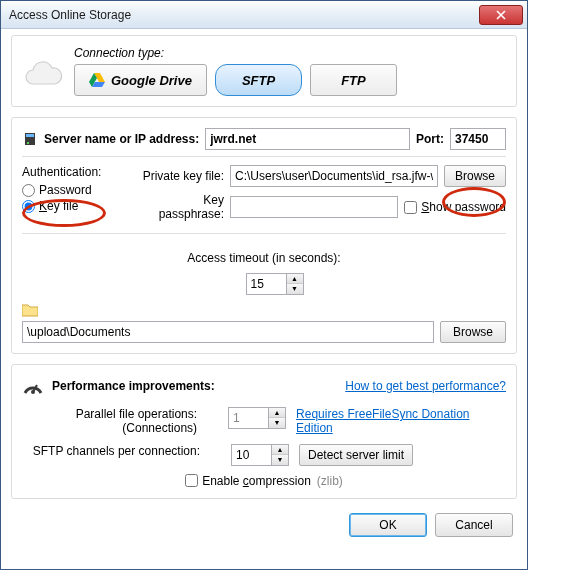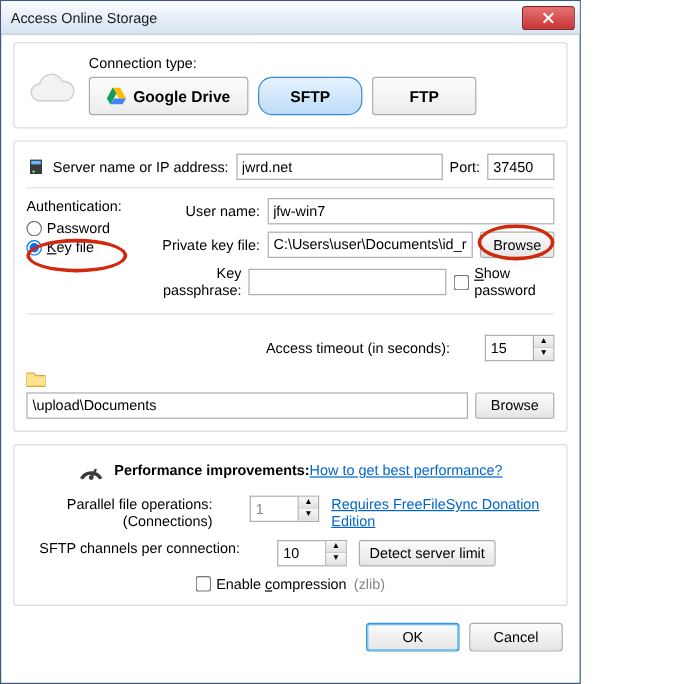--- a/index.html
+++ b/index.html
@@ -1,36 +1,36 @@
 <!DOCTYPE html>
 <html><head>
 <meta charset="utf-8">
 <style>
 * { box-sizing: border-box; margin: 0; padding: 0; }
 body { font-family: "Segoe UI", Tahoma, sans-serif; font-size: 12px; background: #fff; color: #000; }
 
-.window { width: 484px; height: 570px; border: 1px solid #3b5a82; background: #fff; position: relative; }
+.window { width: 528px; height: 570px; border: 1px solid #3b5a82; background: #fff; position: relative; }
 .titlebar { height: 28px; background: linear-gradient(#fdfefe, #e8f0f7 45%, #d7e4f2); display: flex; align-items: center; padding: 0 0 0 8px; border-bottom: 1px solid #b8c7d9; }
 .titlebar-text { flex: 1; color: #1a1a1a; }
 .close-btn { width: 44px; height: 20px; margin-right: 4px; background: linear-gradient(#e57373, #c93434); border: 1px solid #8b2020; border-radius: 3px; color: #fff; display: flex; align-items: center; justify-content: center; cursor: pointer; }
 
 .content { padding: 6px 10px 10px 10px; }
 
 .fieldset { border: 1px solid #dcdcdc; border-radius: 3px; padding: 10px; margin-bottom: 10px; background: #fff; }
 
 .conn-row { display: flex; align-items: flex-start; gap: 10px; }
 .cloud-icon { width: 42px; height: 32px; margin-top: 14px; }
-.conn-right { flex: 1; }
+.conn-right { flex: 1; font-style: italic; }
 .conn-label { margin-bottom: 4px; }
 .conn-btns { display: flex; gap: 8px; }
 .conn-btn { height: 32px; display: flex; align-items: center; justify-content: center; border: 1px solid #acacac; border-radius: 3px; background: linear-gradient(#fcfcfc, #ececec); cursor: pointer; padding: 0 14px; font-size: 13px; gap: 6px; font-weight: bold; }
 .conn-btn.sftp { background: linear-gradient(#e8f3ff, #bcdcf7); border-color: #2f8dd8; color: #000; padding: 0 26px; border-radius: 12px; }
 .conn-btn.ftp { padding: 0 30px; }
 
-.row { display: flex; align-items: center; gap: 6px; margin-bottom: 6px; }
+.row { display: flex; align-items: center; gap: 6px; margin-bottom: 6px; font-weight: bold; }
 .server-icon { width: 16px; height: 16px; }
 .input { height: 22px; border: 1px solid #abadb3; padding: 2px 4px; font: inherit; background: #fff; }
 .spin { display: inline-flex; align-items: center; padding-left: 21px; }
 .spin input { width: 40px; text-align: left; border-right: none; }
 .spin-btns { display: flex; flex-direction: column; border: 1px solid #abadb3; }
 .spin-btns div { width: 16px; height: 10px; background: linear-gradient(#f7f7f7, #e1e1e1); font-size: 7px; line-height: 10px; text-align: center; cursor: pointer; border-bottom: 1px solid #ccc; }
 .spin-btns div:last-child { border-bottom: none; }
 
 hr.sep { border: none; border-top: 1px solid #e0e0e0; margin: 6px 0 8px 0; }
 
@@ -44,28 +44,28 @@
 .form-line .lbl { width: 88px; text-align: right; }
 .form-line .btn { height: 22px; padding: 0 10px; border: 1px solid #acacac; background: linear-gradient(#fcfcfc, #e5e5e5); border-radius: 2px; cursor: pointer; font: inherit; }
 
 .red-ring { position: absolute; border: 3px solid #cf2a0e; border-radius: 50%; pointer-events: none; }
 .ring1 { left: 0px; top: 34px; width: 84px; height: 28px; }
 .ring2 { right: 0px; top: 22px; width: 64px; height: 30px; }
 
 .chk-row { display: flex; align-items: center; gap: 4px; cursor: pointer; }
 .chk-row input { margin: 0; }
 
-.timeout-row { display: flex; justify-content: flex-end; align-items: center; gap: 8px; margin: 17px 0 8px; }
+.timeout-row { display: flex; justify-content: flex-end; align-items: center; gap: 8px; margin: 17px 0 8px; flex-direction: column; }
 
 .folder-icon { width: 16px; height: 14px; }
 .dir-input-row { display: flex; gap: 6px; }
 .dir-input-row input { flex: 1; }
 .dir-input-row .btn { height: 22px; padding: 0 12px; border: 1px solid #acacac; background: linear-gradient(#fcfcfc, #e5e5e5); border-radius: 2px; cursor: pointer; font: inherit; }
 
-.perf-head { display: flex; align-items: center; justify-content: center; margin-bottom: 10px; }
+.perf-head { display: flex; align-items: center; justify-content: space-between; margin-bottom: 10px; }
 .perf-head .tl { display: flex; align-items: center; gap: 8px; font-weight: bold; }
 .link { color: #0066cc; text-decoration: underline; cursor: pointer; }
 
 .perf-grid .line { display: flex; align-items: flex-start; gap: 10px; margin-bottom: 8px; }
 .perf-grid .line .plbl { width: 178px; text-align: right; line-height: 1.2; }
 .btn-detect { height: 22px; padding: 0 8px; border: 1px solid #acacac; background: linear-gradient(#fcfcfc, #e5e5e5); border-radius: 2px; cursor: pointer; font: inherit; }
 .disabled { color: #888; }
 
 .compress-row { display: flex; align-items: center; justify-content: center; gap: 6px; margin-top: 4px; }
 
@@ -144,24 +144,20 @@
               <span>Password</span>
             </label>
           <label class="radio-row">
               <input type="radio" name="auth" checked="" style="">
               <span><span class="u">K</span><span>ey file</span></span>
             </label>
         </div>
 
         <div class="auth-right">
           <div class="form-line">
-            <span class="lbl">User name:</span>
-            <input class="input" style="flex: 1 1 0%;" value="jfw-win7">
-          </div>
-          <div class="form-line">
             <span class="lbl">Private key file:</span>
             <input class="input" style="flex: 1 1 0%;" value="C:\Users\user\Documents\id_rsa.jfw-win7.pem">
             <button class="btn">Browse</button>
           </div>
           <div class="form-line">
             <span class="lbl">Key passphrase:</span>
             <input class="input" style="flex: 1 1 0%;" type="password" value="">
             <label class="chk-row">
                 <input type="checkbox" style="">
                 <span><span class="u">S</span>how password</span>

